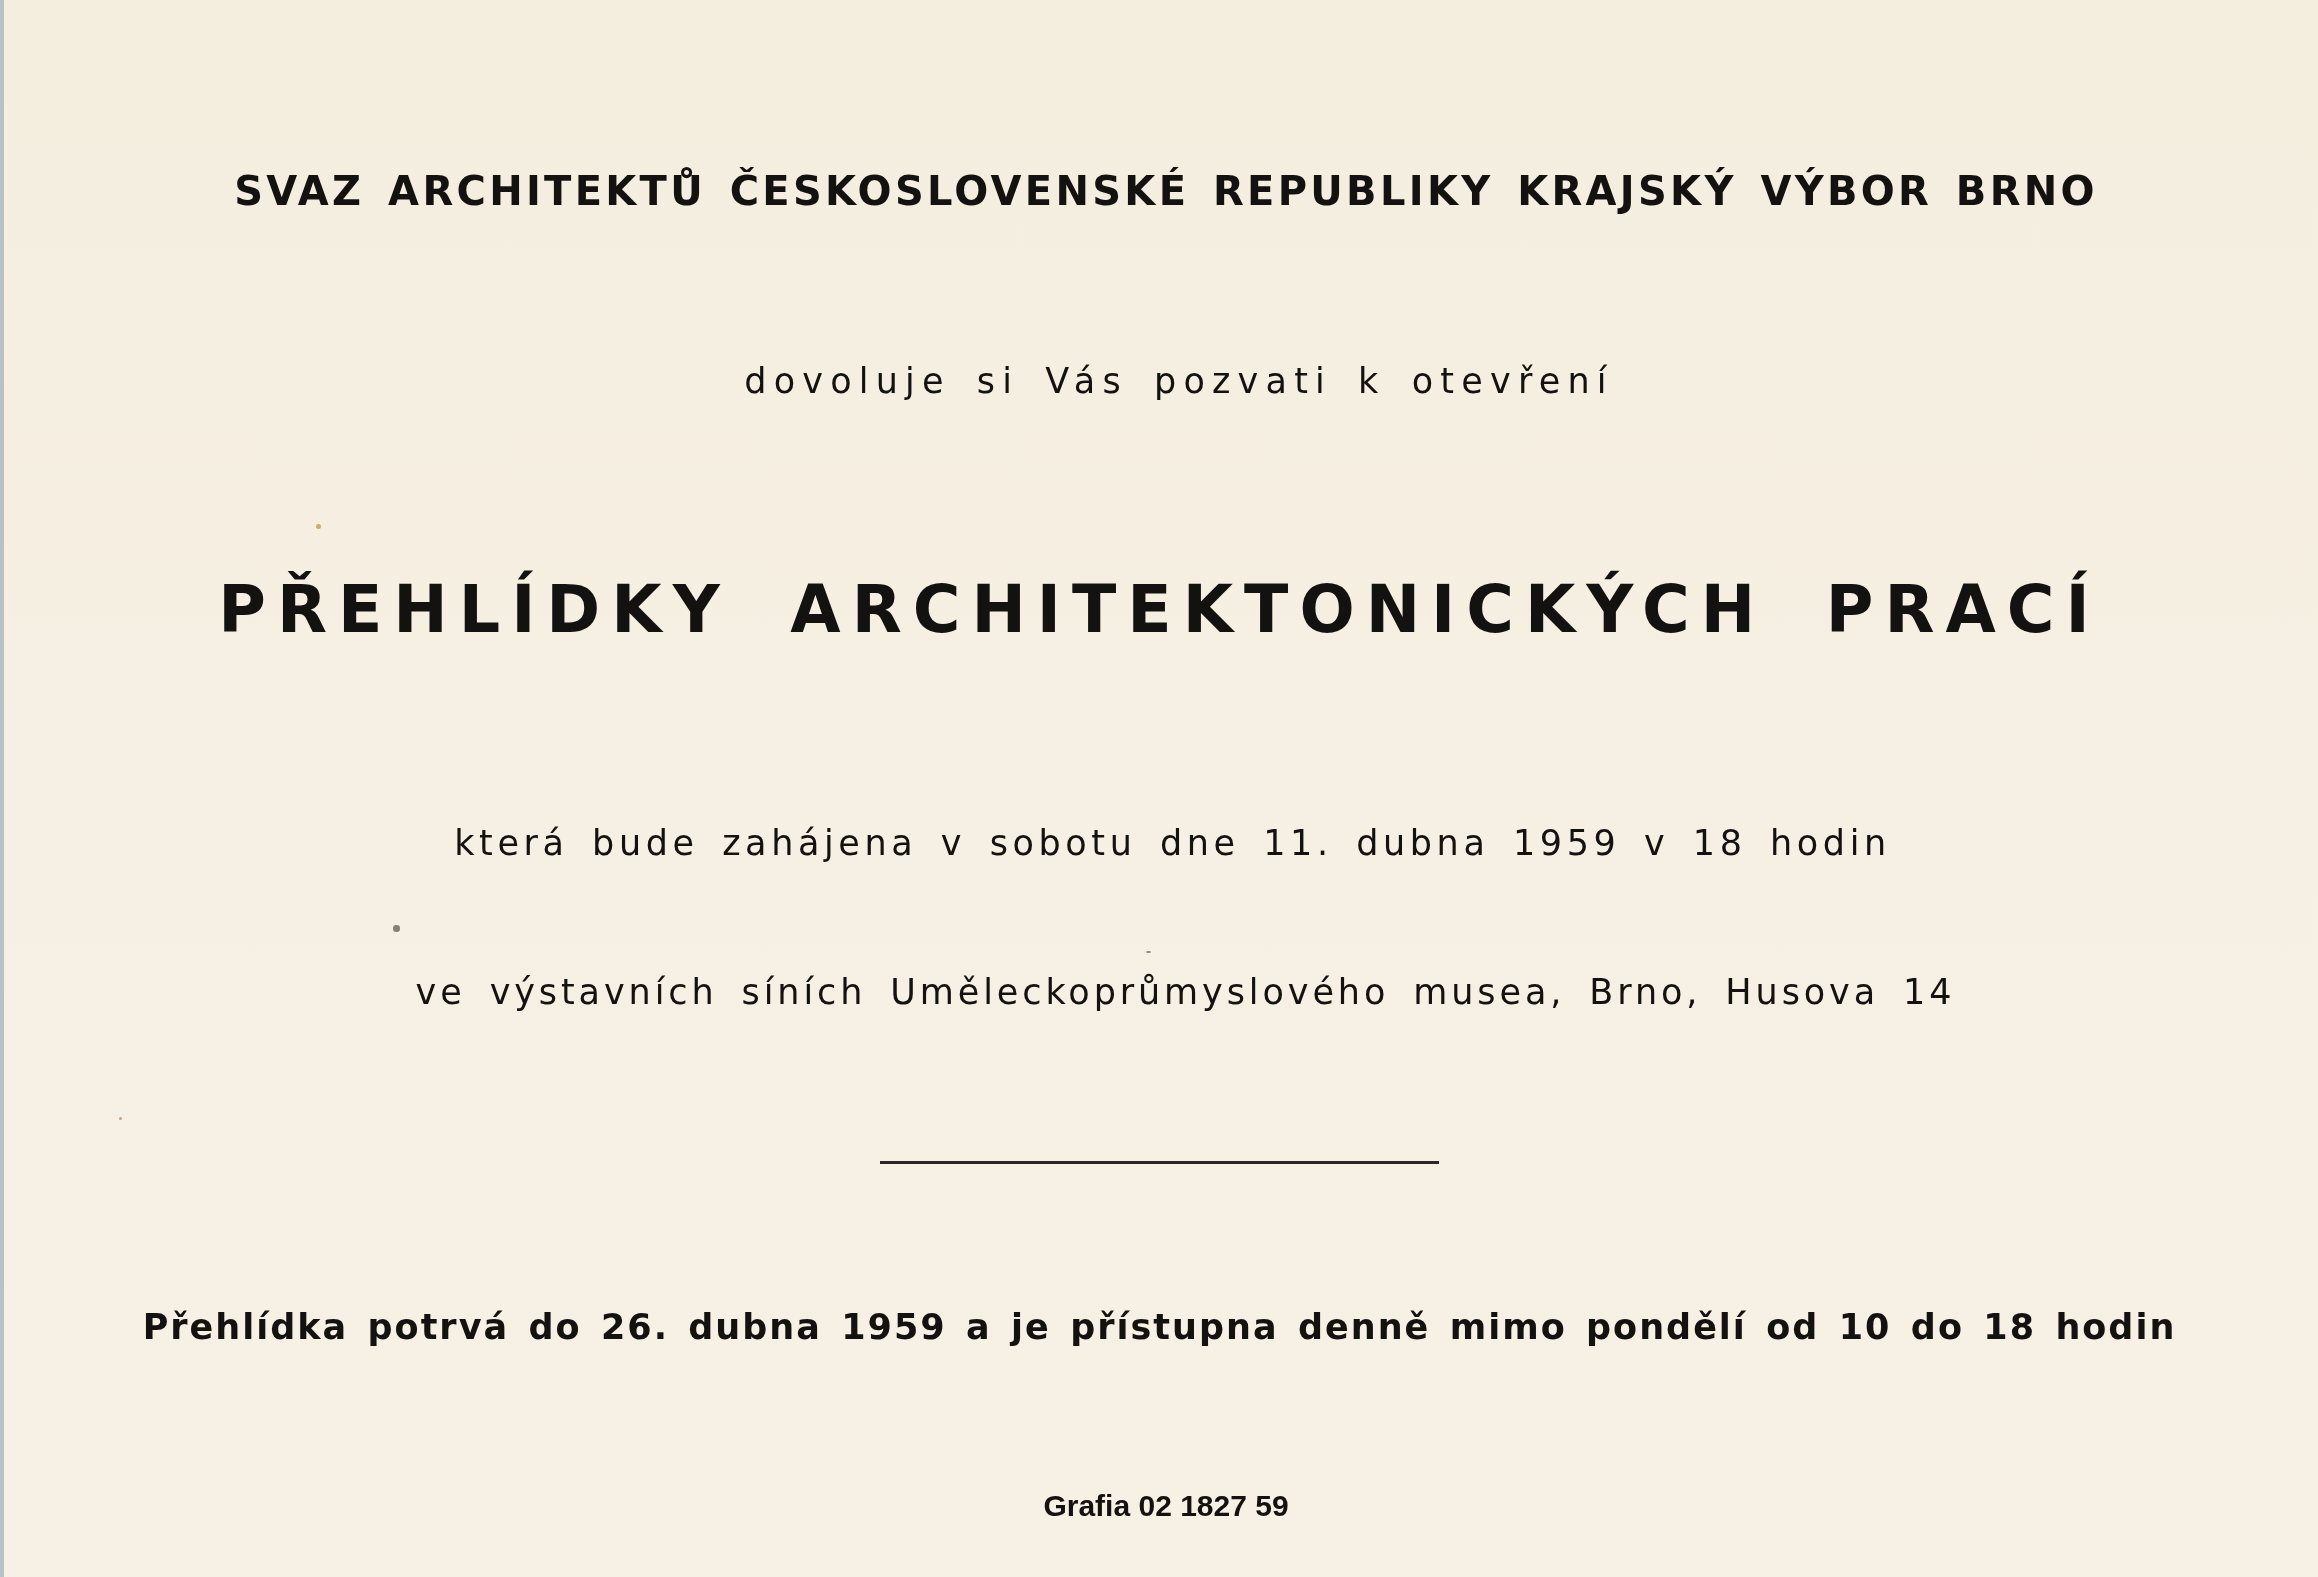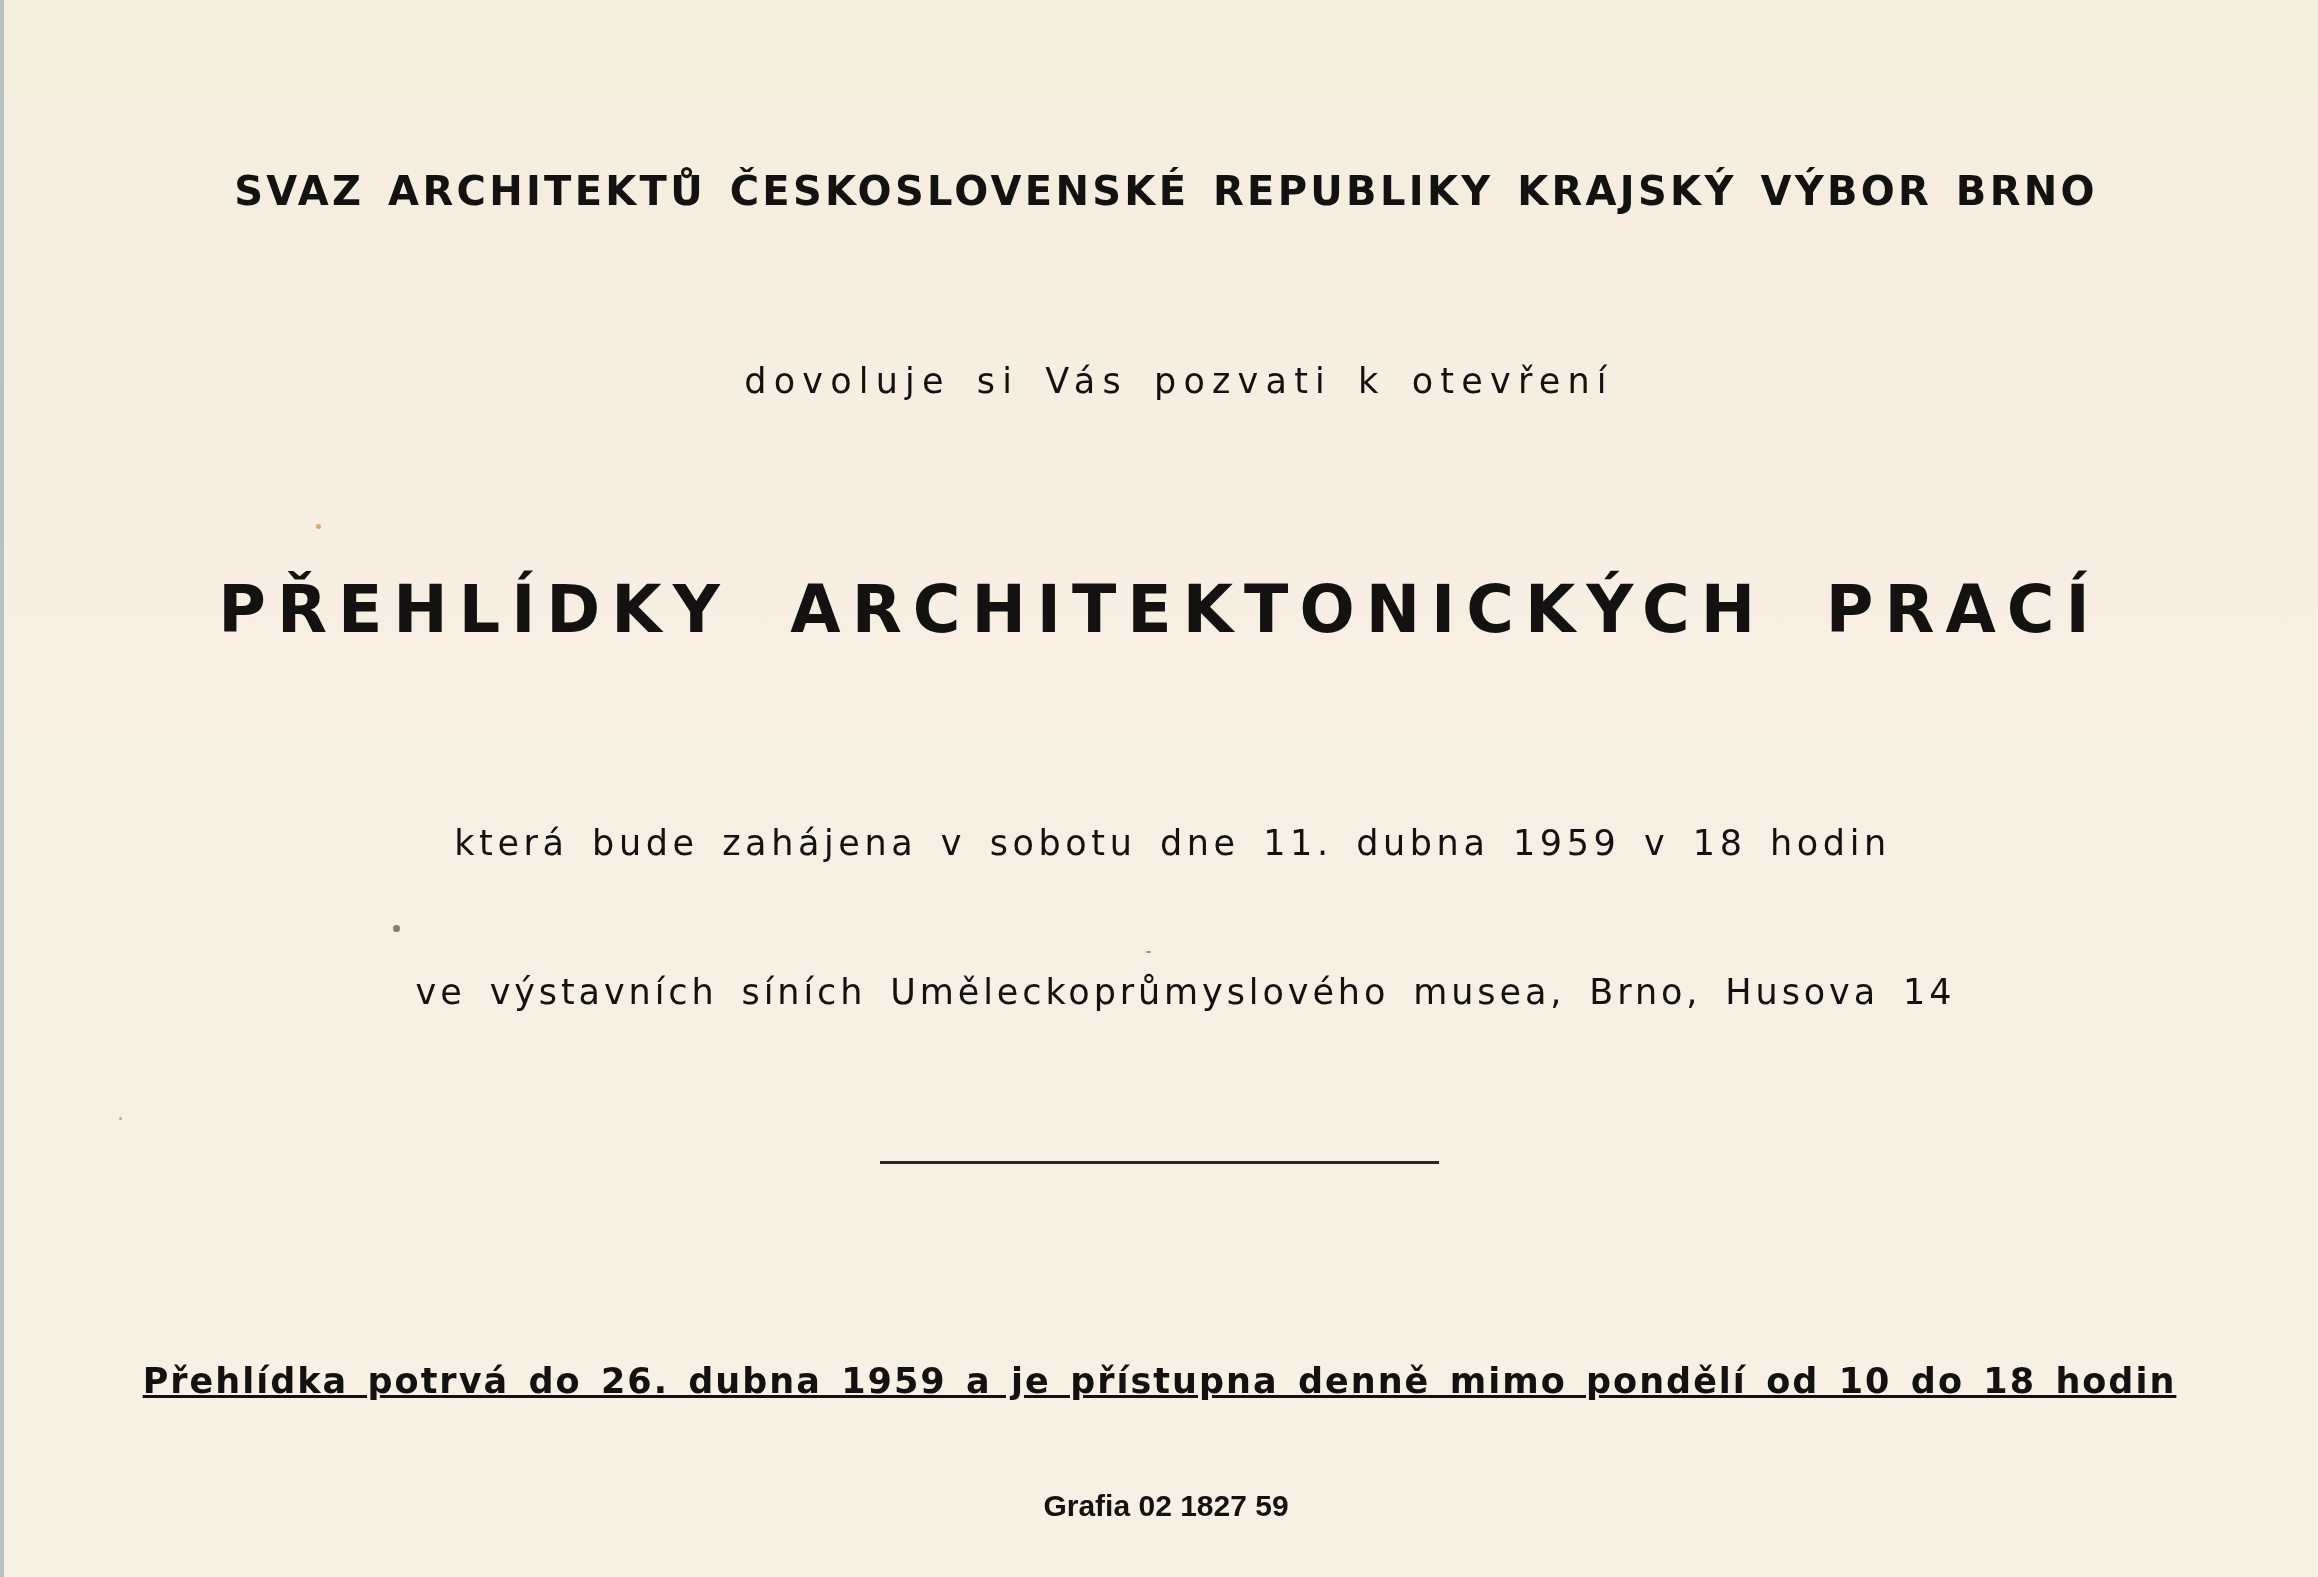--- a/index.html
+++ b/index.html
@@ -72,26 +72,25 @@
     }
     .divider {
       position: absolute;
       left: 880px;
       top: 1161px;
       width: 559px;
       height: 2.6px;
       background: #2a2724;
     }
     .duration {
-      top: 1361px;
+      top: 1307px;
       font-size: 35px;
       font-weight: bold;
       letter-spacing: 2px;
       word-spacing: 5.2px;
-      text-decoration: underline;
     }
     .printer {
       top: 1489px;
       font-size: 30px;
       font-weight: bold;
       font-family: "Liberation Sans", sans-serif;
       letter-spacing: 0px;
       padding-left: 6.5px;
     }
     .speck {

